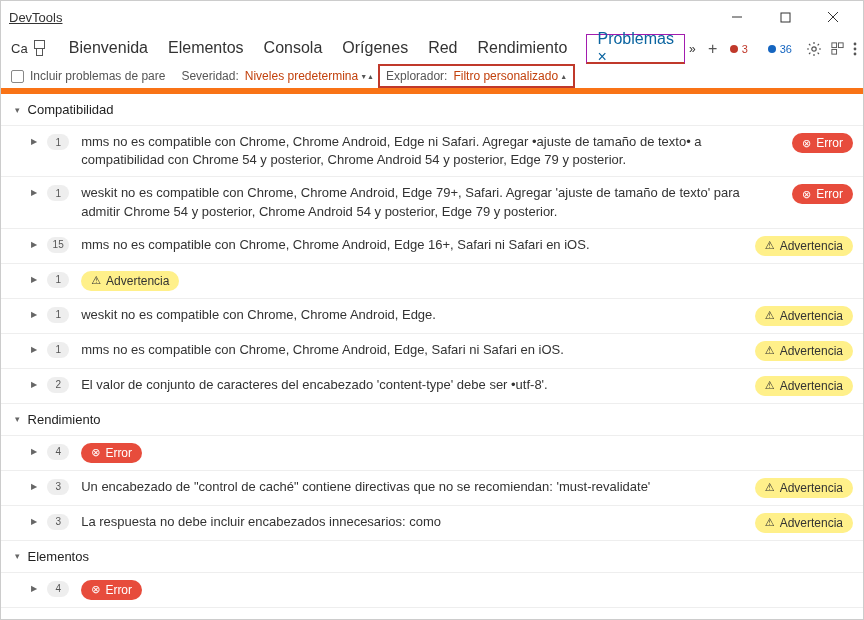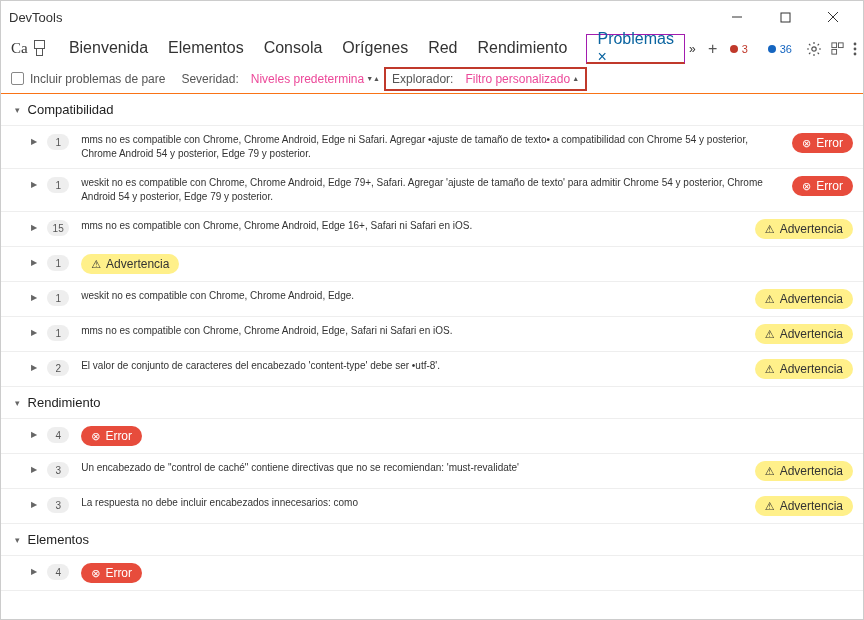--- a/index.html
+++ b/index.html
@@ -1,61 +1,61 @@
 <!DOCTYPE html>
 <html><head>
 <meta charset="utf-8">
 <style>
 * { box-sizing: border-box; margin: 0; padding: 0; }
 body { font-family: "Segoe UI", Arial, sans-serif; font-size: 12px; color: #333; background: #fff; width: 864px; height: 620px; overflow: hidden; border: 1px solid #ccc; }
 
 
 .titlebar { display: flex; align-items: center; height: 32px; padding: 0 8px; justify-content: space-between; }
 .titlebar .left { display: flex; align-items: center; gap: 8px; }
-.titlebar .title { font-size: 13px; color: #333; }
+.titlebar .title { font-size: 13px; color: #333; text-decoration: underline; }
 .window-controls { display: flex; gap: 4px; }
 .window-controls .wbtn { width: 44px; height: 28px; display: flex; align-items: center; justify-content: center; cursor: default; }
 
 
 .toolbar { display: flex; align-items: center; height: 31px; padding: 0 6px; position: relative; }
-.cabox { padding: 2px 4px; font-size: 15px; font-family: Liberation Serif, serif; }
+.cabox { padding: 2px 4px; font-size: 13px; font-family: Liberation Sans, sans-serif; }
 .dockicon { width: 18px; height: 14px; border: 1px solid #555; position: relative; margin: 0 10px 0 4px; }
 .dockicon::after { content: ""; position: absolute; right: -3px; top: -3px; width: 9px; height: 7px; border: 1px solid #555; background: #fff; }
 .tabs { display: flex; align-items: stretch; height: 100%; gap: 0; margin-left: 6px; }
 .tab { padding: 0 10px; display: flex; align-items: center; font-size: 16px; color: #333; cursor: pointer; height: 30px; }
 .tab.highlighted { border: 1px solid #a21caf; border-bottom: 2px solid #c0392b; color: #0a64a0; }
 .postabs { display: flex; align-items: center; gap: 6px; margin-left: 4px; }
 .chev { font-size: 12px; cursor: pointer; }
 .plusbtn { width: 22px; display: flex; justify-content: center; font-size: 16px; color: #555; cursor: pointer; }
 .right-toolbar { margin-left: auto; display: flex; align-items: center; gap: 8px; }
 .chip { display: inline-flex; align-items: center; gap: 4px; padding: 2px 6px; border-radius: 10px; font-size: 11px; }
 .chip.err { color: #c0392b; }
 .chip.info { color: #1565c0; }
 .chip .dot { width: 8px; height: 8px; border-radius: 50%; display: inline-block; }
 .chip.err .dot { background: #c0392b; }
 .chip.info .dot { background: #1565c0; }
 .gearbox { display: flex; gap: 8px; align-items: center; color: #555; }
 .gear, .dotsv, .cubeicon { cursor: pointer; }
 
 
-.filterbar { display: flex; align-items: center; gap: 16px; height: 30px; padding: 0 10px; border-bottom: 1px solid #f97316; font-size: 12px; color: #555; }
+.filterbar { display: flex; align-items: center; gap: 16px; height: 30px; padding: 0 10px; border-bottom: 6px solid #f97316; font-size: 12px; color: #555; }
 .checkbox { width: 13px; height: 13px; border: 1px solid #888; border-radius: 2px; display: inline-block; margin-right: 6px; }
 .filter-item { display: flex; align-items: center; }
 .filter-label { color: #555; }
-.filter-value { color: #ec4899; margin-left: 12px; }
+.filter-value { color: #c2410c; margin-left: 6px; }
 .filter-highlight { border: 2px solid #c0392b; padding: 3px 6px; display: flex; align-items: center; position: relative; }
 
 
 .content { overflow-y: auto; height: calc(620px - 32px - 31px - 30px - 1px); }
 .section-header { display: flex; align-items: center; padding: 8px 10px 8px 14px; font-size: 13px; color: #222; border-bottom: 1px solid #eee; background: #fff; cursor: pointer; }
 .section-header .caret { font-size: 9px; color: #666; margin-right: 8px; }
 .issue-row { display: flex; align-items: flex-start; padding: 7px 10px 7px 30px; border-bottom: 1px solid #eee; min-height: 34px; }
 .issue-row .caret { font-size: 8px; color: #666; margin-right: 10px; margin-top: 4px; cursor: pointer; }
 .count-badge { min-width: 22px; height: 16px; padding: 0 5px; border-radius: 8px; background: #eee; color: #555; font-size: 10px; display: inline-flex; align-items: center; justify-content: center; margin-right: 12px; margin-top: 1px; }
-.issue-text { flex: 1; font-size: 10px; color: #333; line-height: 1.4; padding-right: 10px; }
+.issue-text { flex: 1; font-size: 13px; color: #333; line-height: 1.4; padding-right: 10px; }
 .status-badge { border-radius: 12px; padding: 3px 10px; display: inline-flex; align-items: center; gap: 5px; font-size: 12px; margin-top: 0; white-space: nowrap; }
 .status-badge.error { background: #e74c3c; color: #fff; }
 .status-badge.warning { background: #fff08a; color: #333; }
 .status-badge .sicon { font-size: 11px; }
 
 svg { display: block; }
 </style>
 </head>
 <body>
 

